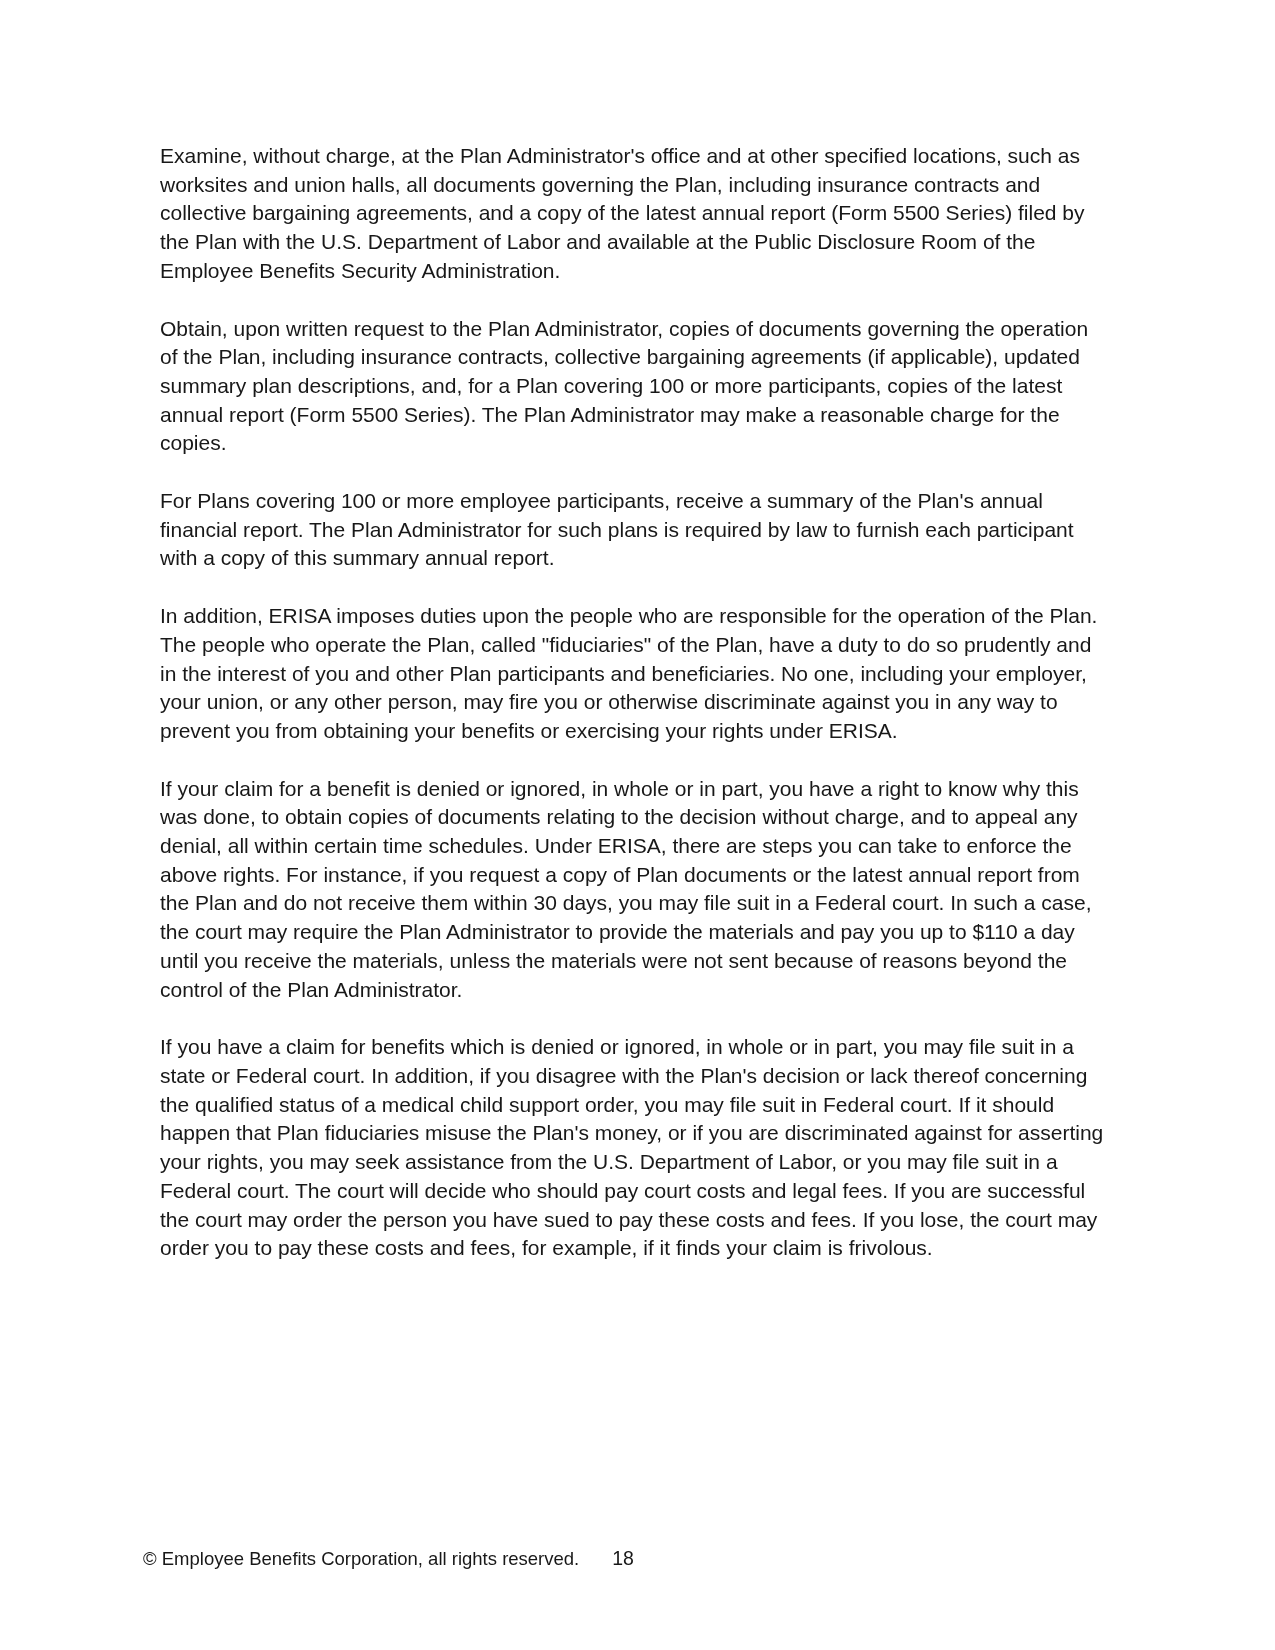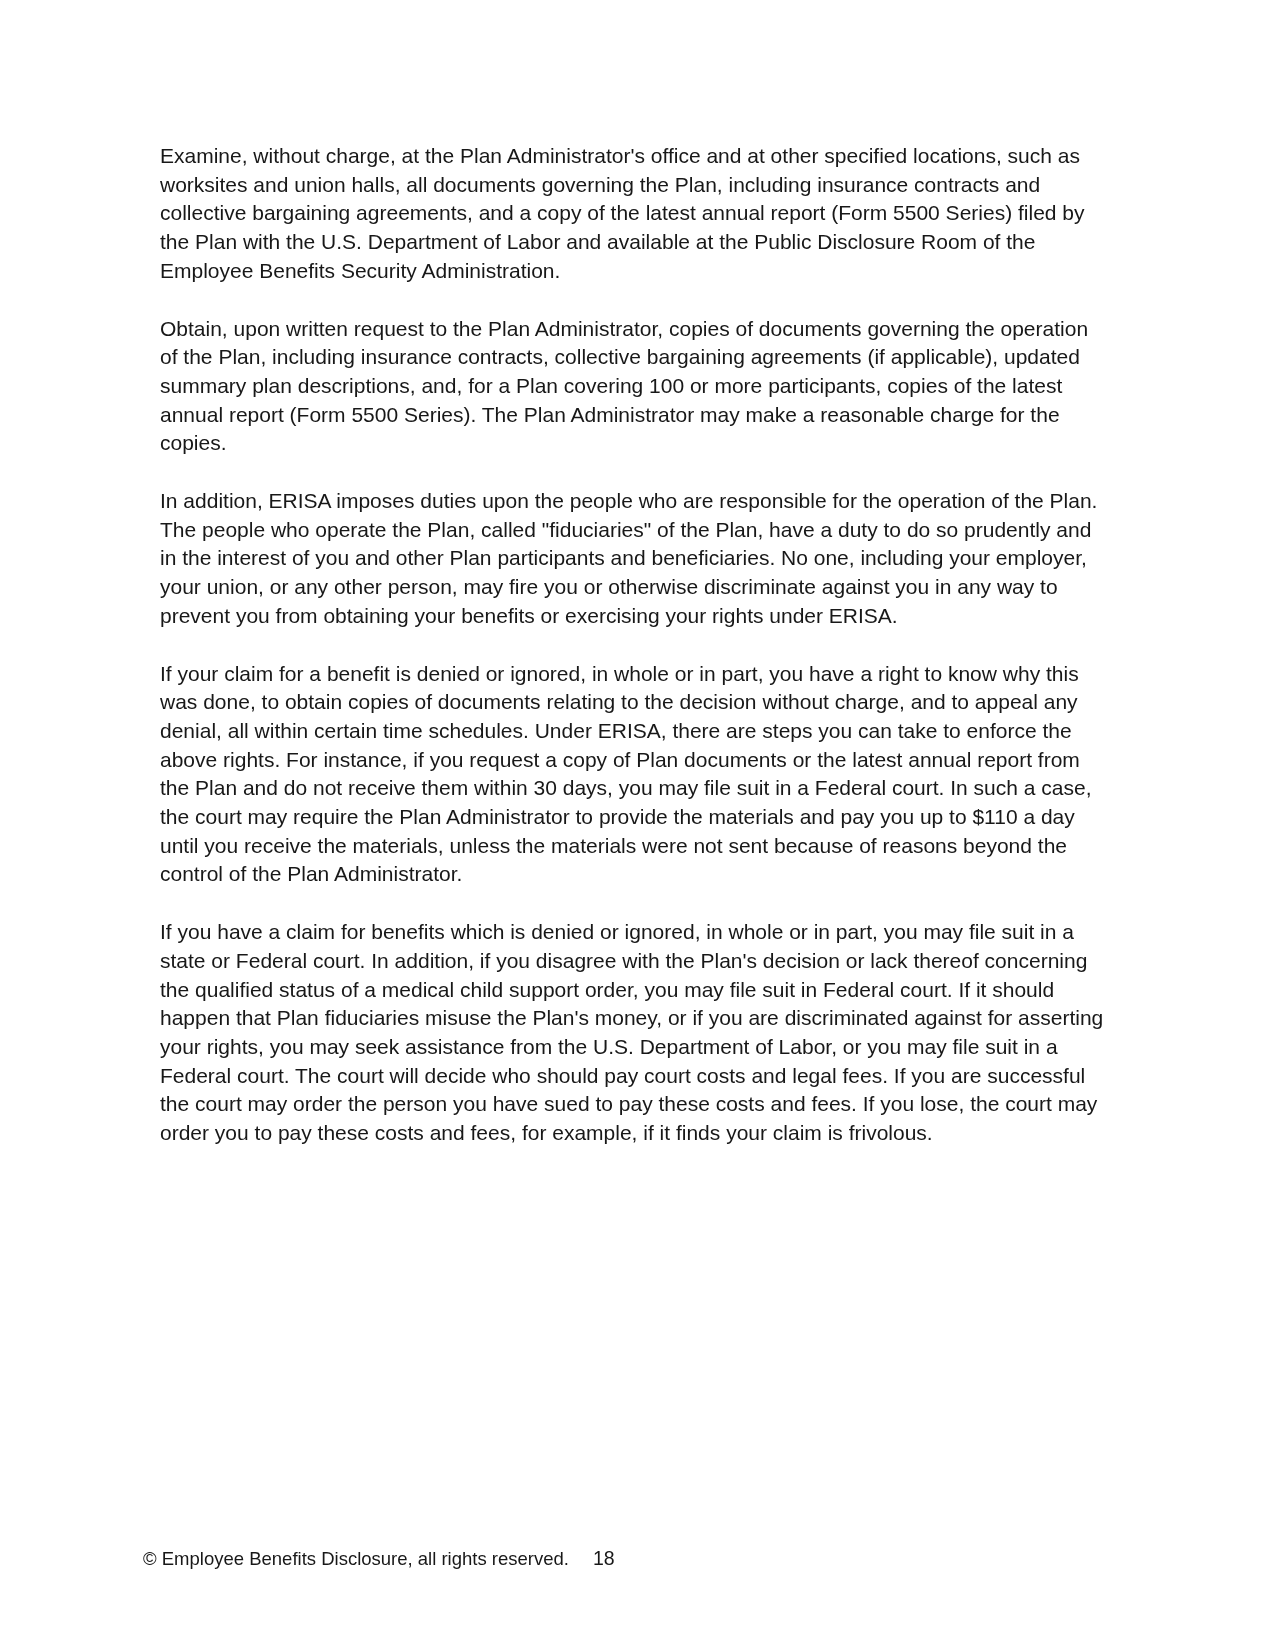--- a/index.html
+++ b/index.html
@@ -34,32 +34,33 @@
     position: absolute;
     left: 143px;
     top: 1546px;
     font-size: 18.5px;
     line-height: 24px;
     color: #181818;
     white-space: nowrap;
   }
   .page-footer .pagenum {
     display: inline-block;
-    margin-left: 24px;
+    margin-left: 33px;
     font-size: 19.5px;
     text-align: center;
   }
 </style>
 </head>
 <body>
 
 <div class="sheet">
   <div class="doc-body">
     <p>Examine, without charge, at the Plan Administrator's office and at other specified locations, such as worksites and union halls, all documents governing the Plan, including insurance contracts and collective bargaining agreements, and a copy of the latest annual report (Form 5500 Series) filed by the Plan with the U.S. Department of Labor and available at the Public Disclosure Room of the Employee Benefits Security Administration.</p>
     <p>Obtain, upon written request to the Plan Administrator, copies of documents governing the operation of the Plan, including insurance contracts, collective bargaining agreements (if applicable), updated summary plan descriptions, and, for a Plan covering 100 or more participants, copies of the latest annual report (Form 5500 Series). The Plan Administrator may make a reasonable charge for the copies.</p>
+    <p>For Plans covering 100 or more employee participants, receive a summary of the Plan's annual financial report. The Plan Administrator for such plans is required by law to furnish each participant with a copy of this summary annual report.</p>
     <p>In addition, ERISA imposes duties upon the people who are responsible for the operation of the Plan. The people who operate the Plan, called "fiduciaries" of the Plan, have a duty to do so prudently and in the interest of you and other Plan participants and beneficiaries. No one, including your employer, your union, or any other person, may fire you or otherwise discriminate against you in any way to prevent you from obtaining your benefits or exercising your rights under ERISA.</p>
     <p>If your claim for a benefit is denied or ignored, in whole or in part, you have a right to know why this was done, to obtain copies of documents relating to the decision without charge, and to appeal any denial, all within certain time schedules. Under ERISA, there are steps you can take to enforce the above rights. For instance, if you request a copy of Plan documents or the latest annual report from the Plan and do not receive them within 30 days, you may file suit in a Federal court. In such a case, the court may require the Plan Administrator to provide the materials and pay you up to $110 a day until you receive the materials, unless the materials were not sent because of reasons beyond the control of the Plan Administrator.</p>
     <p>If you have a claim for benefits which is denied or ignored, in whole or in part, you may file suit in a state or Federal court. In addition, if you disagree with the Plan's decision or lack thereof concerning the qualified status of a medical child support order, you may file suit in Federal court. If it should happen that Plan fiduciaries misuse the Plan's money, or if you are discriminated against for asserting your rights, you may seek assistance from the U.S. Department of Labor, or you may file suit in a Federal court. The court will decide who should pay court costs and legal fees. If you are successful the court may order the person you have sued to pay these costs and fees. If you lose, the court may order you to pay these costs and fees, for example, if it finds your claim is frivolous.</p>
   </div>
   <div class="page-footer">
-    <span>© Employee Benefits Disclosure, all rights reserved.</span><span class="pagenum">18</span>
+    <span>© Employee Benefits Corporation, all rights reserved.</span><span class="pagenum">18</span>
   </div>
 </div>
 
 </body></html>

